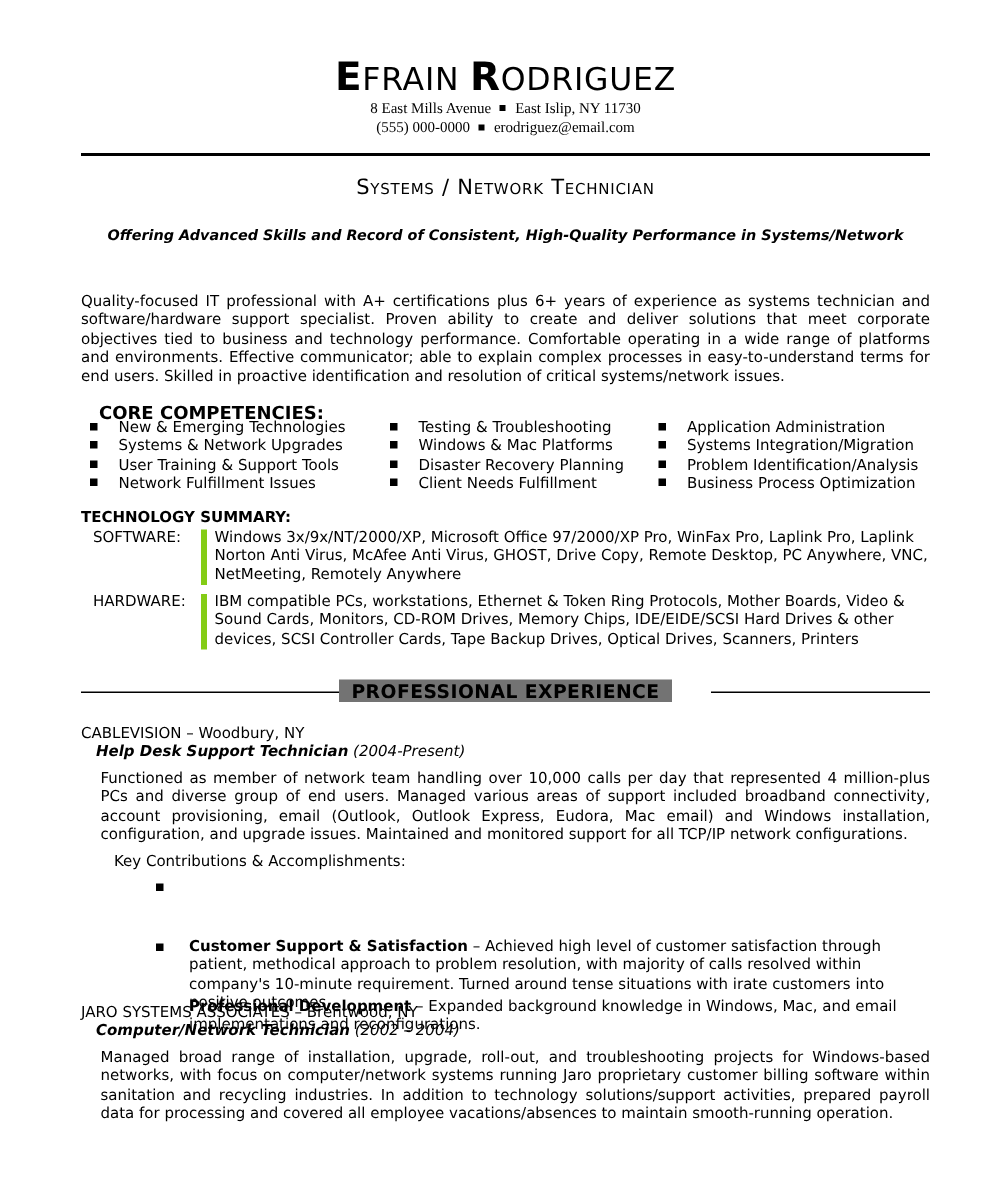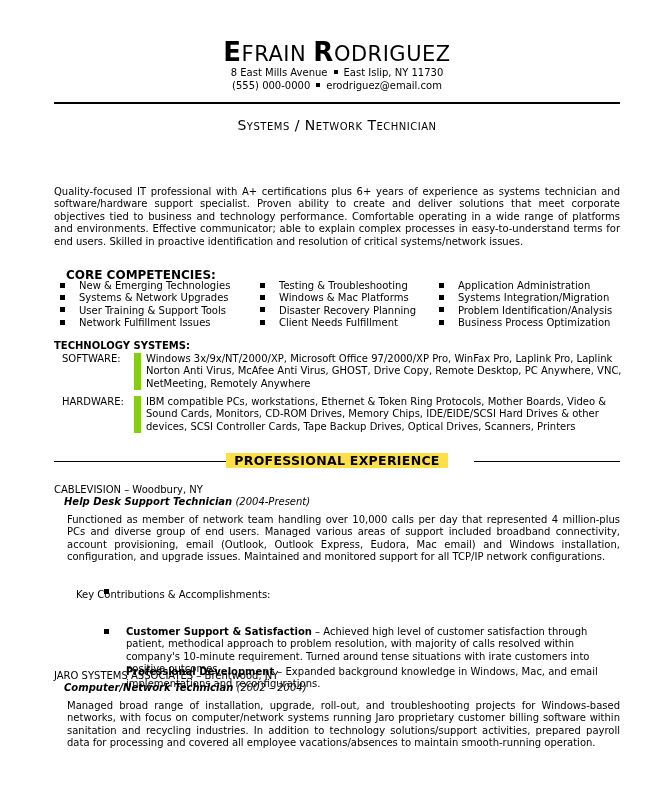--- a/index.html
+++ b/index.html
@@ -6,64 +6,64 @@
   body {
     width: 672px; height: 802px; overflow: hidden; position: relative;
     font-family: "DejaVu Sans", sans-serif; color: #000; font-size: 10.2px;
   }
   .page { position: absolute; left: 54px; top: 0; width: 566px; }
   .name {
     position: absolute; top: 40px; left: 0; width: 566px; text-align: center;
     font-size: 21px; letter-spacing: 0.5px; line-height: 24px;
   }
   .name .big { font-size: 26px; font-weight: bold; }
-  .contact { position: absolute; left: 0; width: 566px; text-align: center; font-size: 10px; line-height: 13px; }
+  .contact { position: absolute; left: 0; width: 566px; text-align: center; font-size: 10px; line-height: 13px; font-family: Liberation Serif, serif; }
   .contact.l1 { top: 66px; }
   .contact.l2 { top: 79px; }
   .sep { display: inline-block; width: 4px; height: 4px; background: #000; margin: 0 6px 2px 6px; vertical-align: middle; }
   .rule { position: absolute; top: 102px; left: 0; width: 566px; height: 2px; background: #000; }
   .title {
     position: absolute; top: 117px; left: 0; width: 566px; text-align: center;
     font-size: 14px; font-variant: small-caps; letter-spacing: 0.5px;
   }
   .tagline {
     position: absolute; top: 151px; left: 0; width: 566px; text-align: center;
     font-weight: bold; font-style: italic; font-size: 9.6px; line-height: 13px;
   }
   .summary {
-    position: absolute; top: 186px; left: 0; width: 566px; text-align: justify;
+    position: absolute; top: 196px; left: 0; width: 566px; text-align: justify;
     line-height: 12.4px; font-size: 10px;
   }
   .core-head { position: absolute; top: 268px; left: 12px; font-weight: bold; font-size: 12px; }
   .core-grid { position: absolute; top: 280px; left: 0; width: 566px; }
   .core-col { position: absolute; top: 0; }
   .core-col .ci { height: 12.4px; line-height: 12.4px; white-space: nowrap; font-size: 10px; }
   .sq { display: inline-block; width: 5px; height: 5px; background: #000; margin-right: 14px; vertical-align: middle; margin-bottom: 2px; }
   .tech-head { position: absolute; top: 340px; left: 0; font-weight: bold; font-size: 10px; }
   .tech-row { position: absolute; left: 0; width: 566px; }
   .tech-row .lbl { position: absolute; left: 8px; top: 0; font-size: 10px; line-height: 12.4px; }
   .tech-row .val {
-    position: absolute; left: 80px; top: 0; width: 486px; border-left: 7px solid #84cc16;
+    position: absolute; left: 80px; top: 0; width: 486px; border-left: 4px solid #84cc16;
     padding-left: 5px; line-height: 12.4px; font-size: 10px;
   }
   .exp-head {
     position: absolute; top: 453px; left: 0; width: 566px; height: 16px;
   }
   .exp-head .line { position: absolute; top: 8px; height: 1px; background: #000; }
   .exp-head .txt {
     position: absolute; left: 0; width: 566px; text-align: center; font-weight: bold; font-size: 12.5px; letter-spacing: 0.3px;
   }
-  .exp-head .txt span { background: #fde047; padding: 0 8px; text-align: right; }
+  .exp-head .txt span { background: #737373; padding: 0 8px; text-align: right; }
   .company { position: absolute; left: 0; font-size: 10px; line-height: 12.4px; }
   .role { position: absolute; left: 10px; font-size: 10px; line-height: 12.4px; font-style: italic; }
   .role b { font-weight: bold; }
   .para {
     position: absolute; left: 13px; width: 553px; text-align: justify; font-size: 10px; line-height: 12.4px;
   }
-  .kc { position: absolute; left: 22px; font-size: 10px; line-height: 12.4px; margin-top: 20px; }
+  .kc { position: absolute; left: 22px; font-size: 10px; line-height: 12.4px; }
   .bullet { position: absolute; left: 50px; width: 516px; font-size: 10px; line-height: 12.4px; }
   .bullet .sq { position: absolute; left: 0; top: 3px; margin: 0; }
   .bullet .btxt { margin-left: 22px; display: block; margin-top: 40px; }
   .bullet b { font-weight: bold; }
 </style>
 </head>
 <body>
 
 <div class="page">
 
@@ -74,20 +74,21 @@
     <span>8 East Mills Avenue</span><span class="sep"></span><span>East Islip, NY 11730</span>
   </div>
   <div class="contact l2">
     <span>(555) 000-0000</span><span class="sep"></span><span>erodriguez@email.com</span>
   </div>
   <div class="rule"></div>
 
   <div class="title">Systems / Network Technician</div>
 
   <div class="tagline">
+    <div>Offering Advanced Skills and Record of Consistent, High-Quality Performance in Systems/Network</div>
   </div>
 
   <div class="summary">Quality-focused IT professional with A+ certifications plus 6+ years of experience as systems technician and software/hardware support specialist. Proven ability to create and deliver solutions that meet corporate objectives tied to business and technology performance. Comfortable operating in a wide range of platforms and environments. Effective communicator; able to explain complex processes in easy-to-understand terms for end users. Skilled in proactive identification and resolution of critical systems/network issues.</div>
 
   <div class="core-head">CORE COMPETENCIES:</div>
   <div class="core-grid">
     <div class="core-col" style="left:6px">
       <div class="ci"><span class="sq"></span><span>New &amp; Emerging Technologies</span></div>
       <div class="ci"><span class="sq"></span><span>Systems &amp; Network Upgrades</span></div>
       <div class="ci"><span class="sq"></span><span>User Training &amp; Support Tools</span></div>
@@ -100,21 +101,21 @@
       <div class="ci"><span class="sq"></span><span>Client Needs Fulfillment</span></div>
     </div>
     <div class="core-col" style="left:385px">
       <div class="ci"><span class="sq"></span><span>Application Administration</span></div>
       <div class="ci"><span class="sq"></span><span>Systems Integration/Migration</span></div>
       <div class="ci"><span class="sq"></span><span>Problem Identification/Analysis</span></div>
       <div class="ci"><span class="sq"></span><span>Business Process Optimization</span></div>
     </div>
   </div>
 
-  <div class="tech-head">TECHNOLOGY SYSTEMS:</div>
+  <div class="tech-head">TECHNOLOGY SUMMARY:</div>
   <div class="tech-row" style="top:353px">
     <div class="lbl">SOFTWARE:</div>
     <div class="val">Windows 3x/9x/NT/2000/XP, Microsoft Office 97/2000/XP Pro, WinFax Pro, Laplink Pro, Laplink Norton Anti Virus, McAfee Anti Virus, GHOST, Drive Copy, Remote Desktop, PC Anywhere, VNC, NetMeeting, Remotely Anywhere</div>
   </div>
   <div class="tech-row" style="top:396px">
     <div class="lbl">HARDWARE:</div>
     <div class="val">IBM compatible PCs, workstations, Ethernet &amp; Token Ring Protocols, Mother Boards, Video &amp; Sound Cards, Monitors, CD-ROM Drives, Memory Chips, IDE/EIDE/SCSI Hard Drives &amp; other devices, SCSI Controller Cards, Tape Backup Drives, Optical Drives, Scanners, Printers</div>
   </div>
 
   <div class="exp-head">

